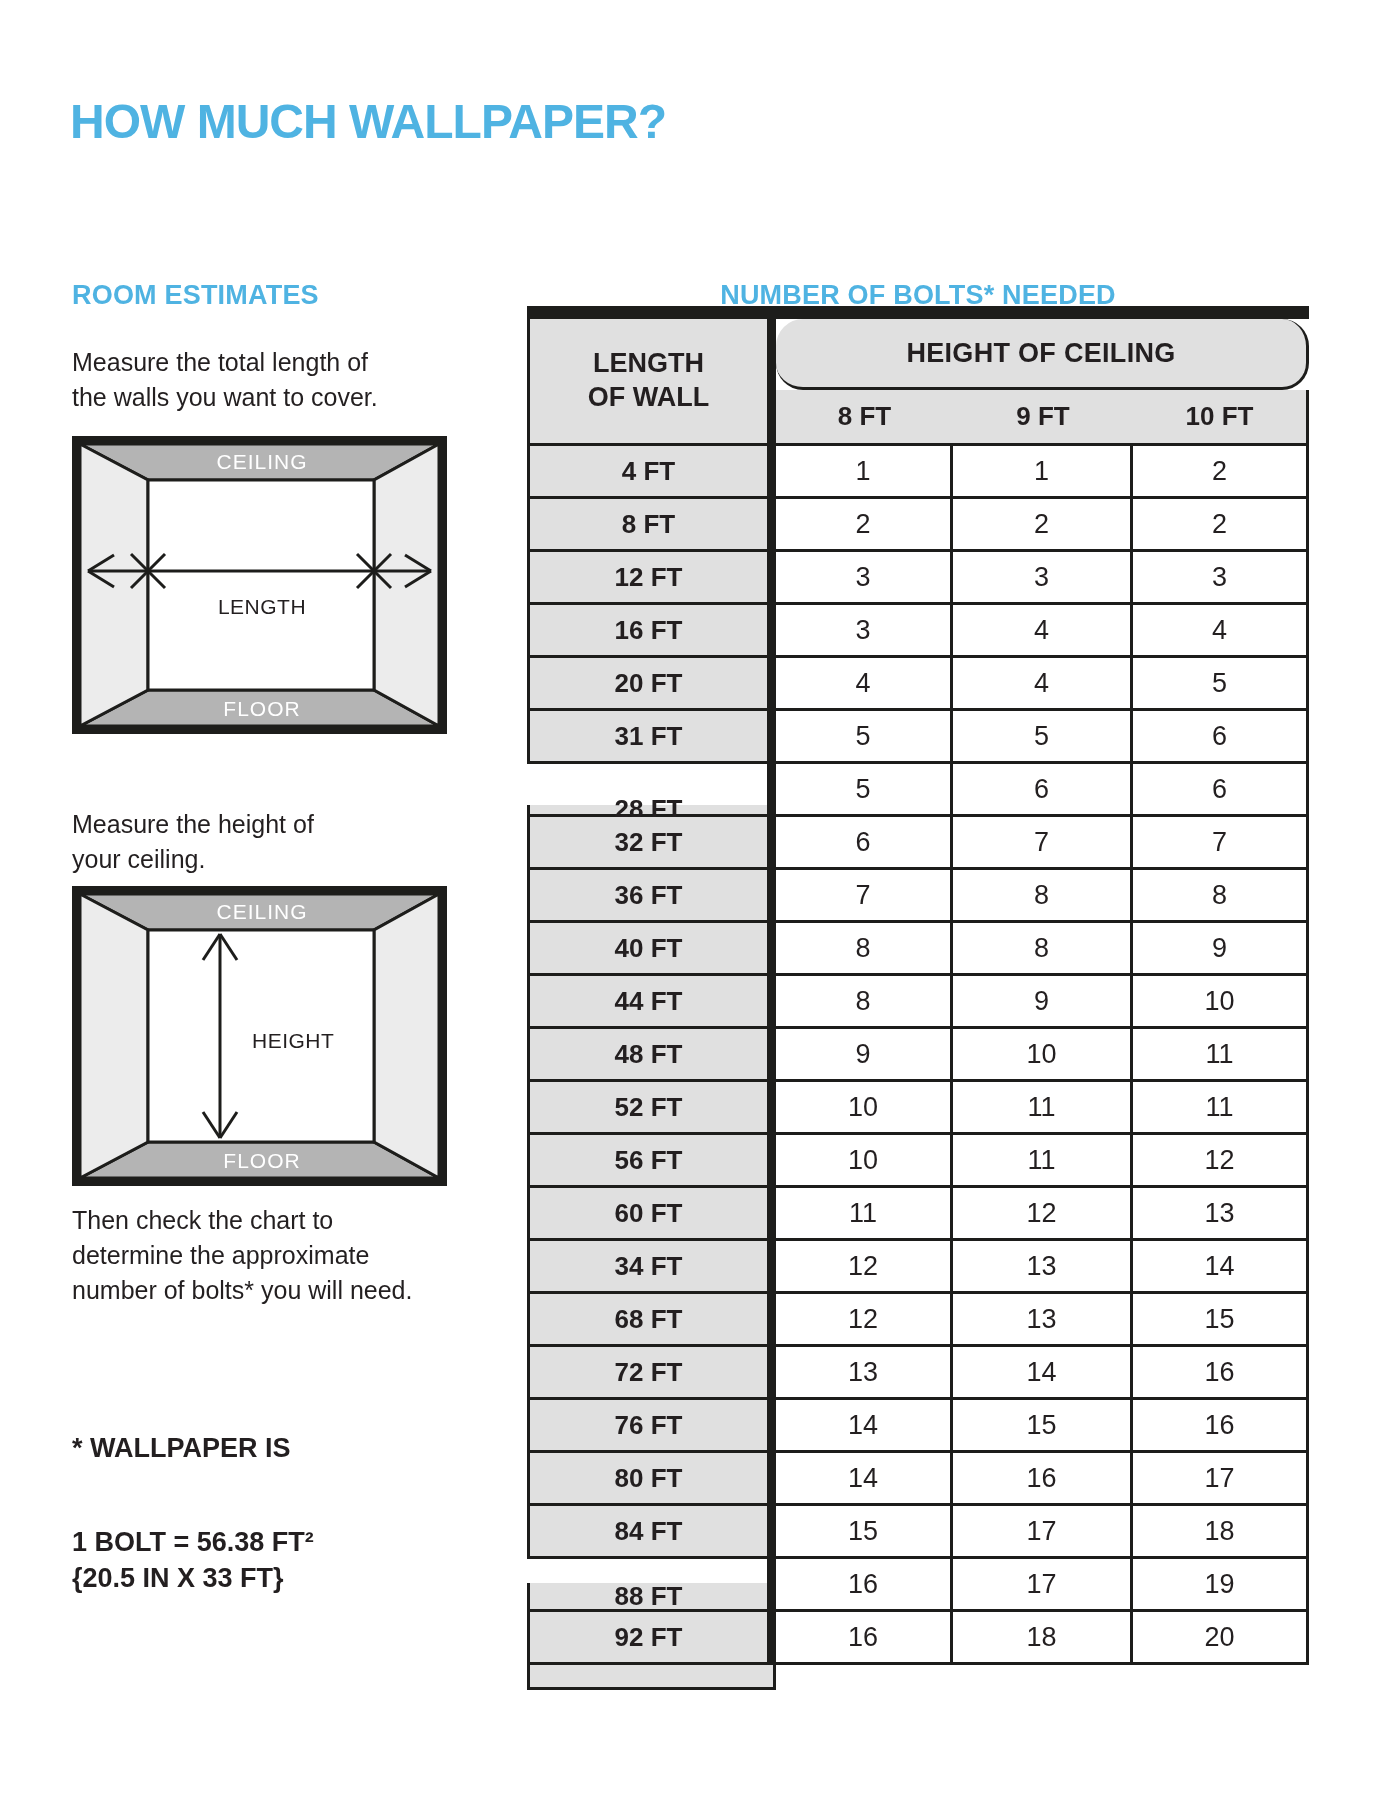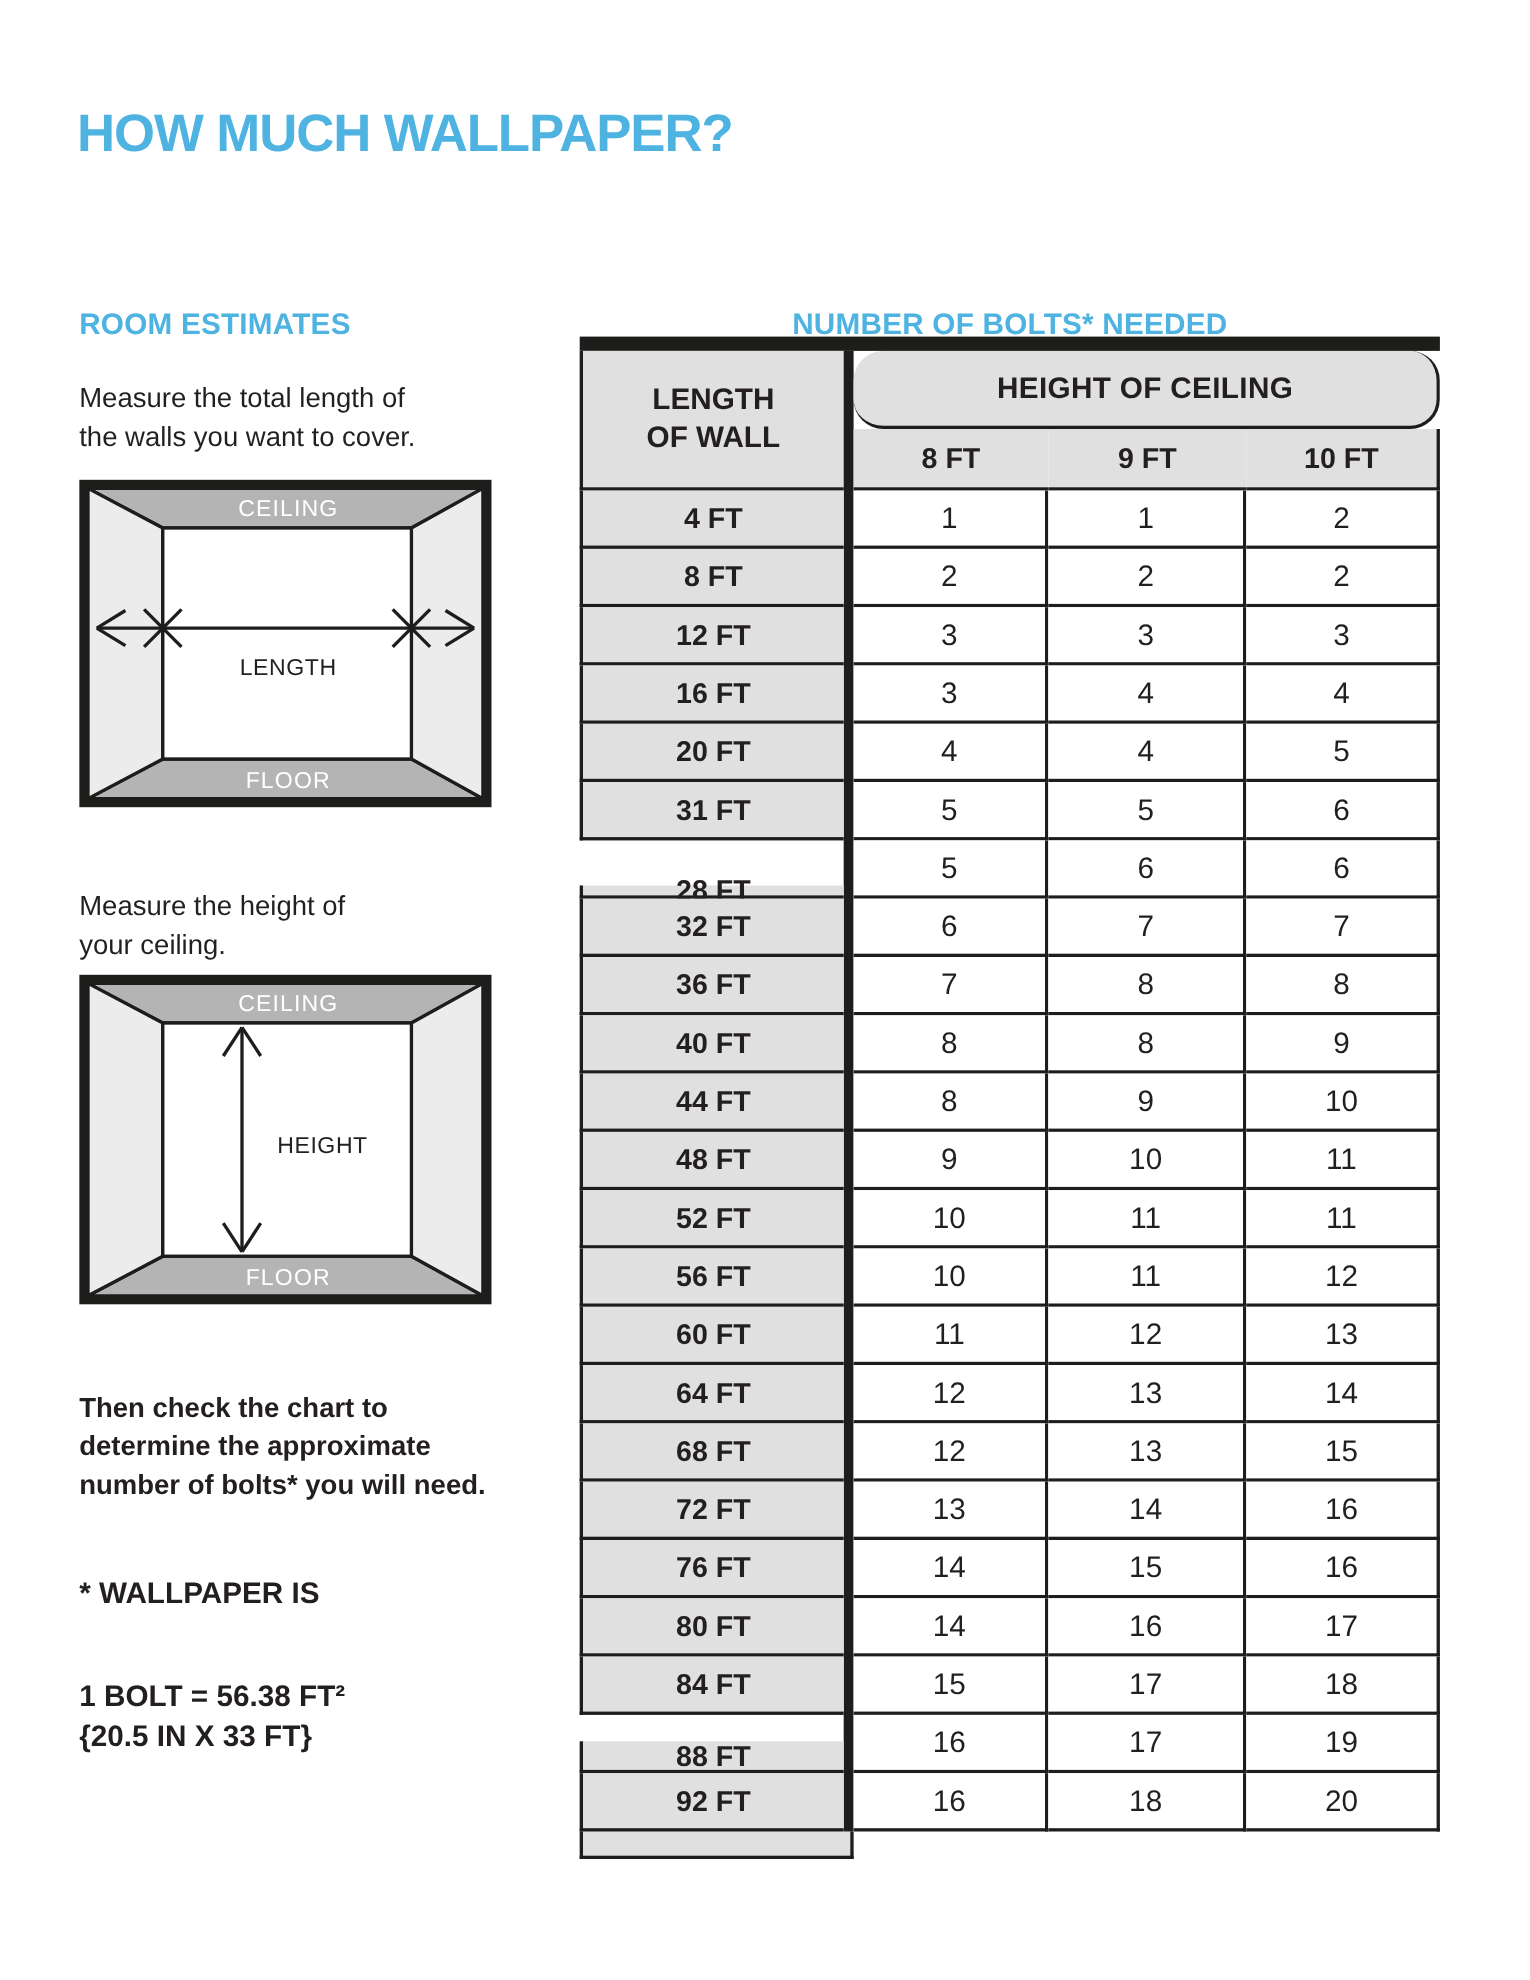--- a/index.html
+++ b/index.html
@@ -12,21 +12,21 @@
   .sec-head{position:absolute;top:258px;font-size:27px;font-weight:bold;color:#4fb3e2;
             letter-spacing:0.2px;white-space:nowrap;}
   #room-estimates-heading{left:72px;}
   #bolts-heading{left:527px;width:782px;text-align:center;}
 
   
   .para{position:absolute;left:72px;font-size:25px;line-height:35px;color:#231f20;
         white-space:pre-line;}
   #step1{top:320px;}
   #step2{top:782px;}
-  #step3{top:1238px;font-weight:bold;}
+  #step3{top:1178px;}
   .footnote{position:absolute;left:72px;font-size:27px;font-weight:bold;line-height:36px;color:#231f20;}
   #footnote-block{top:1430px;}
   #footnote-block .indent{padding-left:24px;}
   #bolt-info{top:1524px;}
 
   
   .diagram{position:absolute;left:72px;}
   #room-length-diagram{top:436px;}
   #room-height-diagram{top:886px;}
   svg text{font-family:"Liberation Sans","DejaVu Sans",sans-serif;}
@@ -190,21 +190,21 @@
         <div class="cell value-cell" style="grid-area: 15 / 4;">11</div>
         <div class="cell value-cell" style="grid-area: 15 / 5;">11</div>
         <div class="cell row-label" style="grid-area: 16 / 1;">56 FT</div>
         <div class="cell value-cell" style="grid-area: 16 / 3;">10</div>
         <div class="cell value-cell" style="grid-area: 16 / 4;">11</div>
         <div class="cell value-cell" style="grid-area: 16 / 5;">12</div>
         <div class="cell row-label" style="grid-area: 17 / 1;">60 FT</div>
         <div class="cell value-cell" style="grid-area: 17 / 3;">11</div>
         <div class="cell value-cell" style="grid-area: 17 / 4;">12</div>
         <div class="cell value-cell" style="grid-area: 17 / 5;">13</div>
-        <div class="cell row-label" style="grid-area: 18 / 1;">64 FT</div>
+        <div class="cell row-label" style="grid-area: 18 / 1;">34 FT</div>
         <div class="cell value-cell" style="grid-area: 18 / 3;">12</div>
         <div class="cell value-cell" style="grid-area: 18 / 4;">13</div>
         <div class="cell value-cell" style="grid-area: 18 / 5;">14</div>
         <div class="cell row-label" style="grid-area: 19 / 1;">68 FT</div>
         <div class="cell value-cell" style="grid-area: 19 / 3;">12</div>
         <div class="cell value-cell" style="grid-area: 19 / 4;">13</div>
         <div class="cell value-cell" style="grid-area: 19 / 5;">15</div>
         <div class="cell row-label" style="grid-area: 20 / 1;">72 FT</div>
         <div class="cell value-cell" style="grid-area: 20 / 3;">13</div>
         <div class="cell value-cell" style="grid-area: 20 / 4;">14</div>

